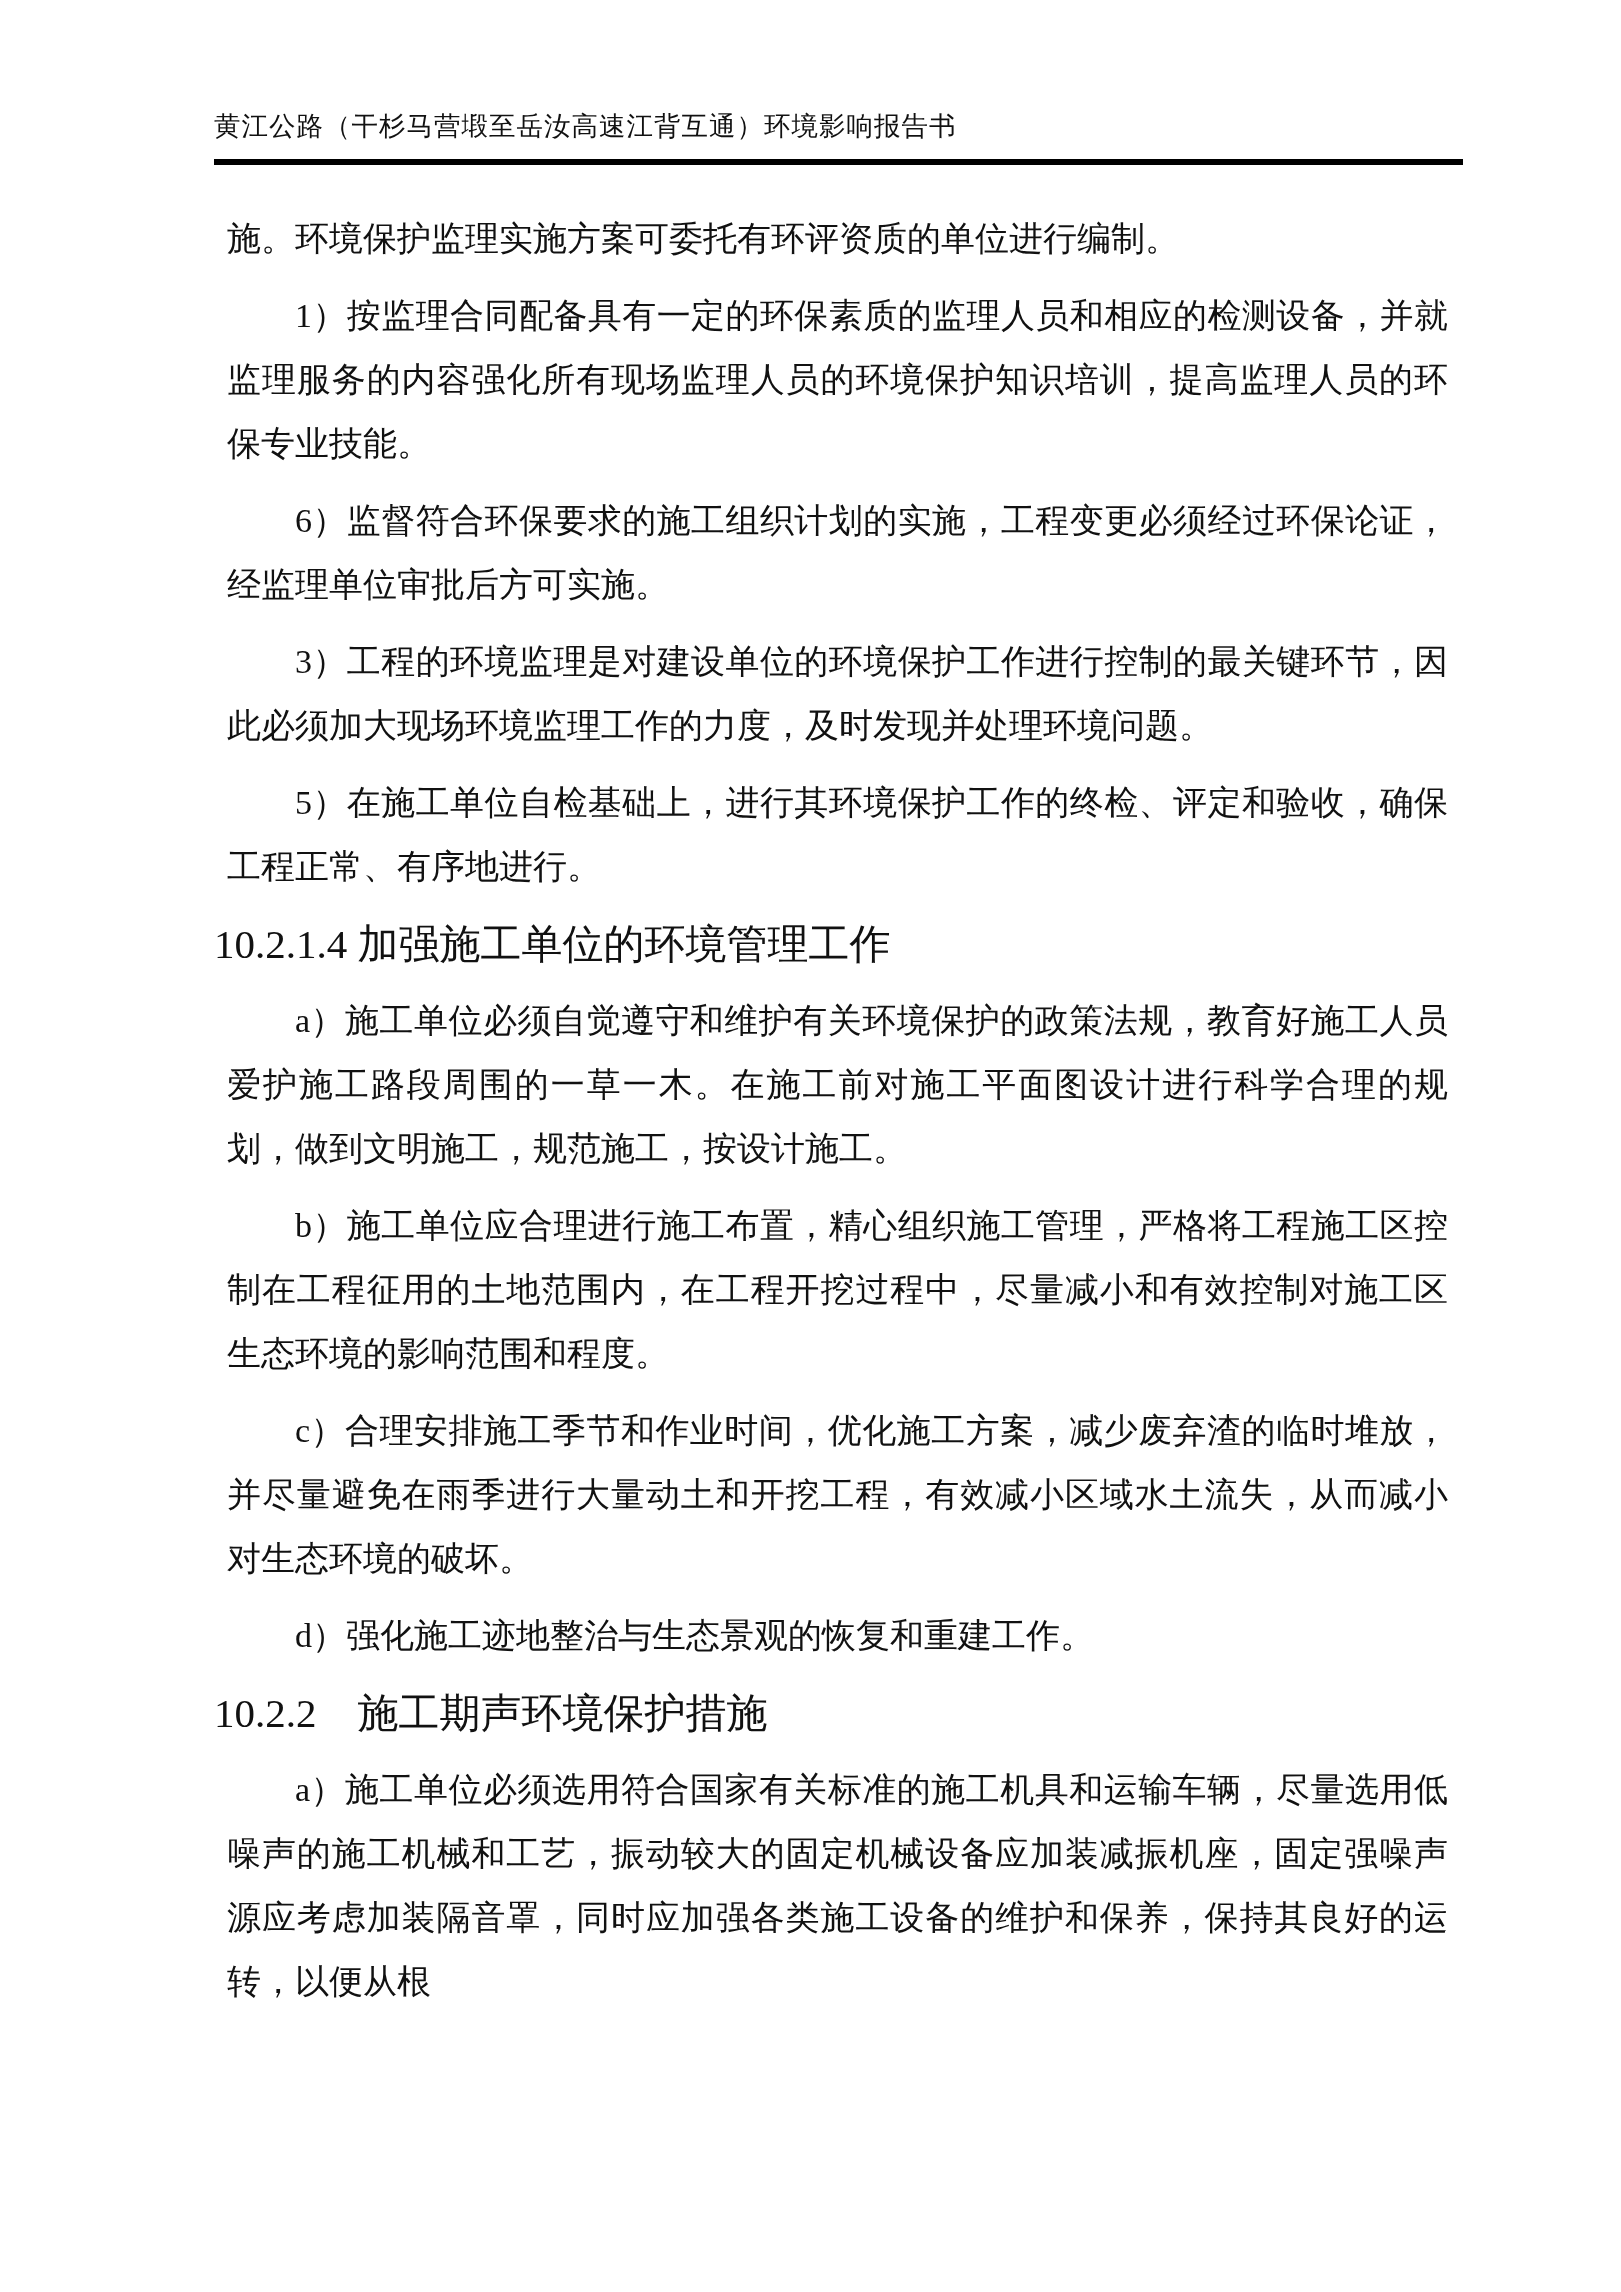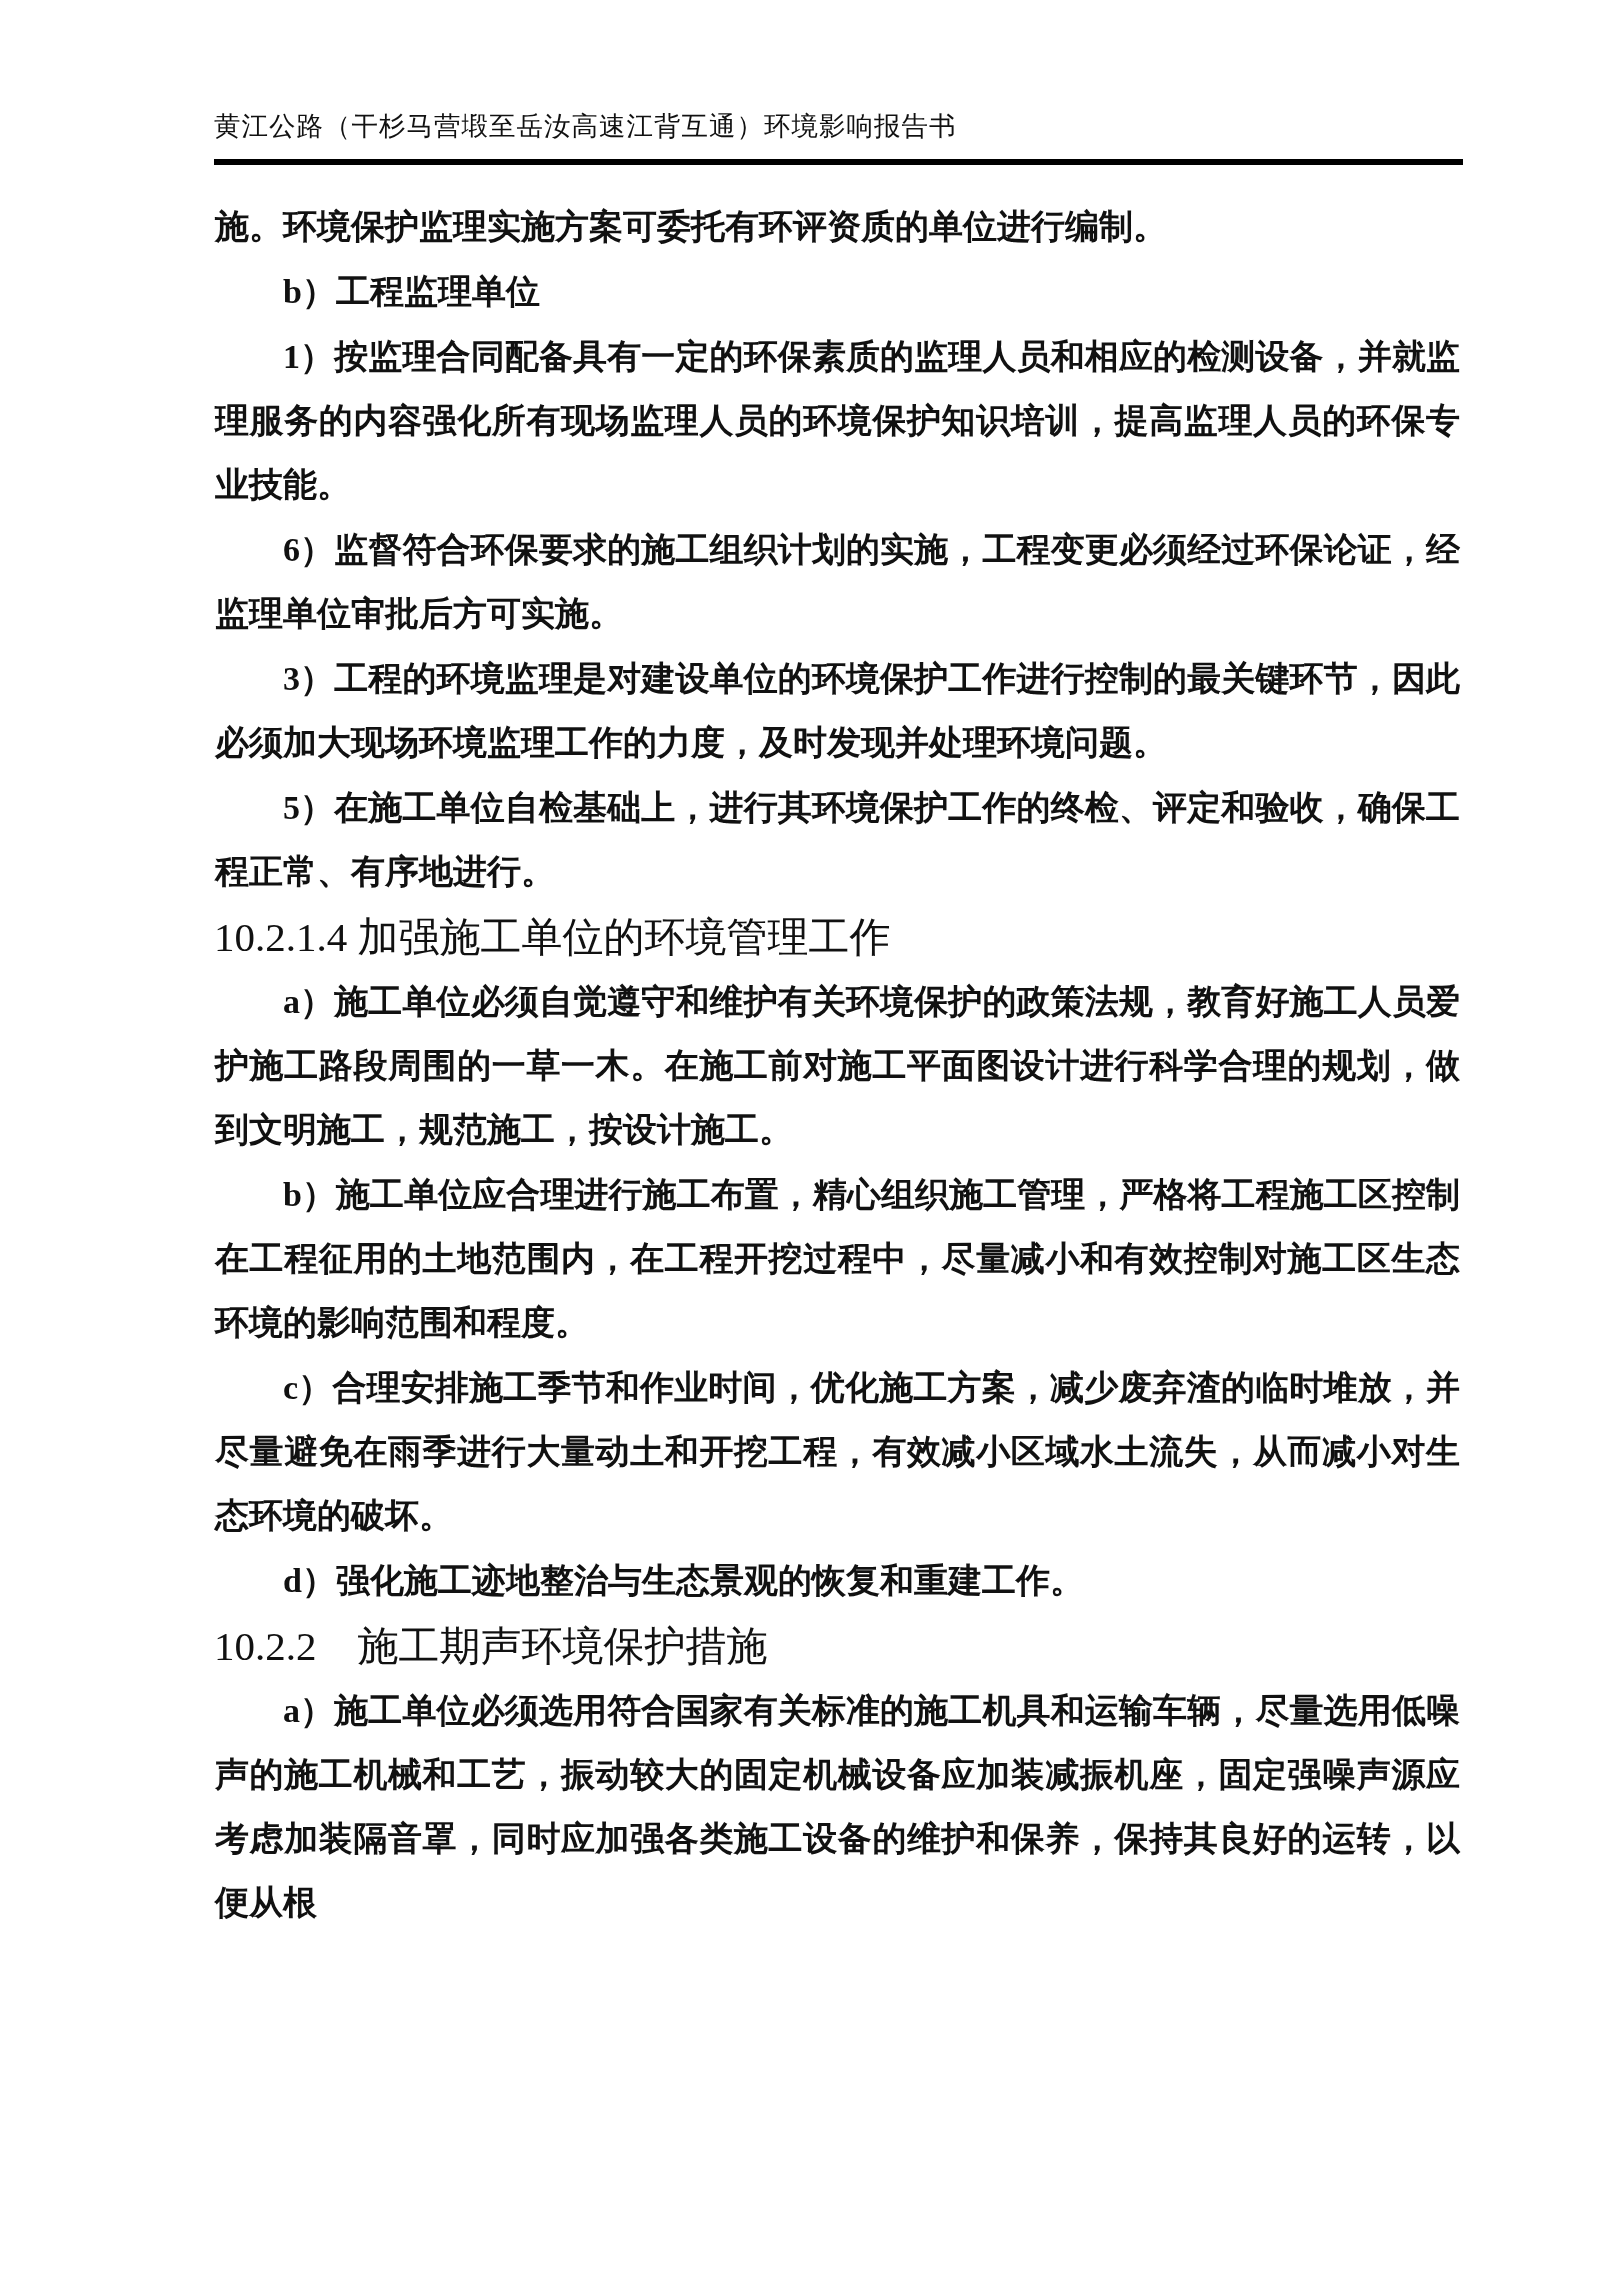--- a/index.html
+++ b/index.html
@@ -43,23 +43,22 @@
     position: absolute;
     left: 214px;
     top: 194px;
     width: 1247px;
     font-size: 34px;
     line-height: 64px;
     text-align: justify;
     text-justify: inter-ideograph;
   }
   .para {
-    margin: 1px;
+    margin: 13px;
     text-indent: 2em;
-    font-weight: bold;
   }
   .para.no-indent {
     text-indent: 0;
   }
   .heading {
     margin: 0;
     text-indent: 0;
     font-weight: normal;
     font-size: 41px;
     line-height: 64px;
@@ -78,21 +77,20 @@
 <body>
 
 <div class="page">
 
   <div class="header">黄江公路（干杉马营塅至岳汝高速江背互通）环境影响报告书</div>
 
   <div class="header-rule"></div>
 
   <div class="content">
     <p class="para no-indent">施。环境保护监理实施方案可委托有环评资质的单位进行编制。</p>
-    <p class="para">b）工程监理单位</p>
     <p class="para">1）按监理合同配备具有一定的环保素质的监理人员和相应的检测设备，并就监理服务的内容强化所有现场监理人员的环境保护知识培训，提高监理人员的环保专业技能。</p>
     <p class="para">6）监督符合环保要求的施工组织计划的实施，工程变更必须经过环保论证，经监理单位审批后方可实施。</p>
     <p class="para">3）工程的环境监理是对建设单位的环境保护工作进行控制的最关键环节，因此必须加大现场环境监理工作的力度，及时发现并处理环境问题。</p>
     <p class="para">5）在施工单位自检基础上，进行其环境保护工作的终检、评定和验收，确保工程正常、有序地进行。</p>
     <h3 class="heading">10.2.1.4 加强施工单位的环境管理工作</h3>
     <p class="para">a）施工单位必须自觉遵守和维护有关环境保护的政策法规，教育好施工人员爱护施工路段周围的一草一木。在施工前对施工平面图设计进行科学合理的规划，做到文明施工，规范施工，按设计施工。</p>
     <p class="para">b）施工单位应合理进行施工布置，精心组织施工管理，严格将工程施工区控制在工程征用的土地范围内，在工程开挖过程中，尽量减小和有效控制对施工区生态环境的影响范围和程度。</p>
     <p class="para">c）合理安排施工季节和作业时间，优化施工方案，减少废弃渣的临时堆放，并尽量避免在雨季进行大量动土和开挖工程，有效减小区域水土流失，从而减小对生态环境的破坏。</p>
     <p class="para">d）强化施工迹地整治与生态景观的恢复和重建工作。</p>
     <h3 class="heading">10.2.2　施工期声环境保护措施</h3>

